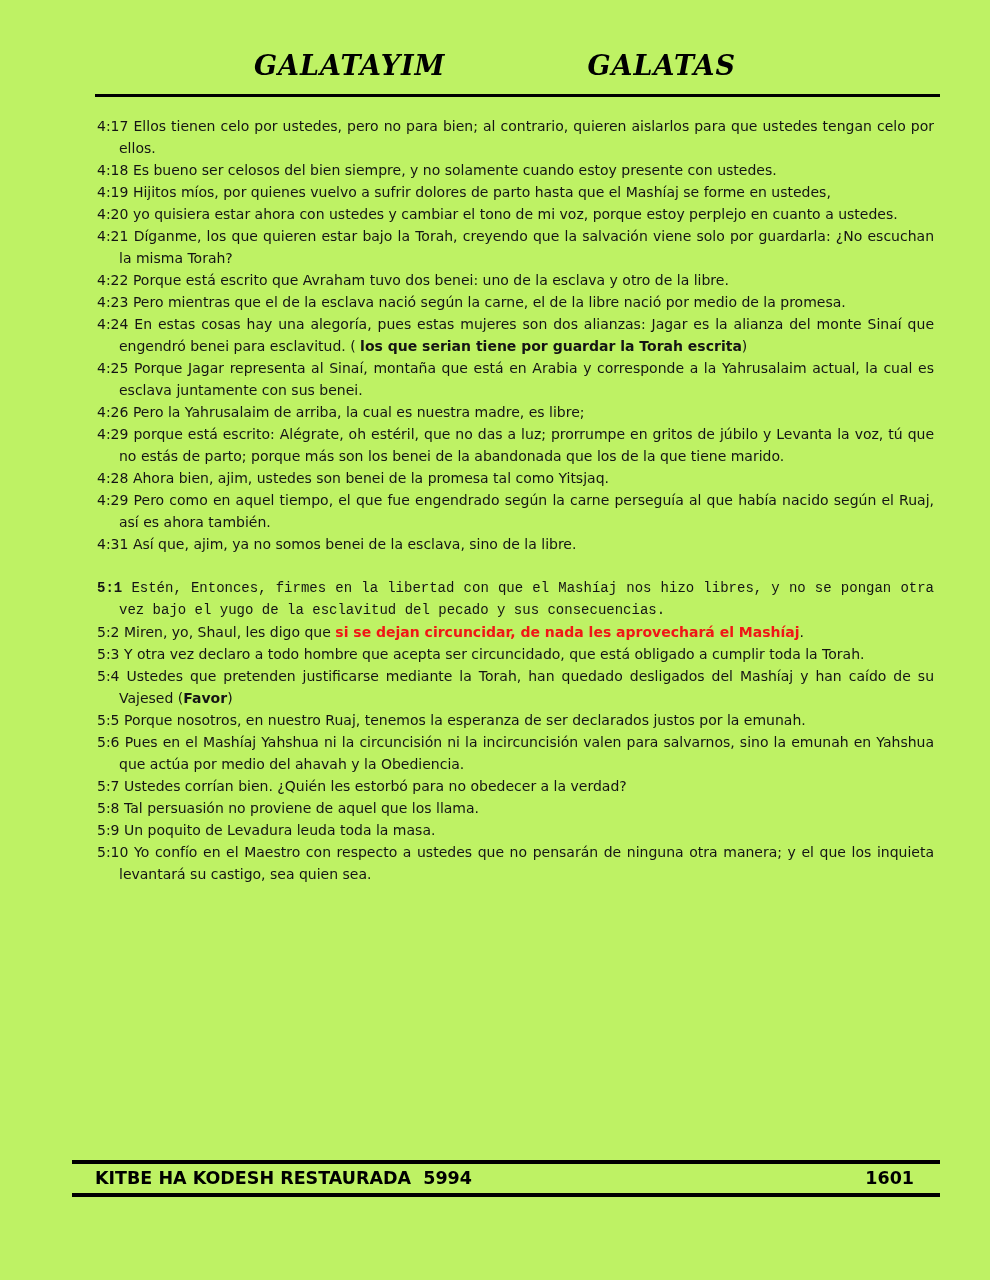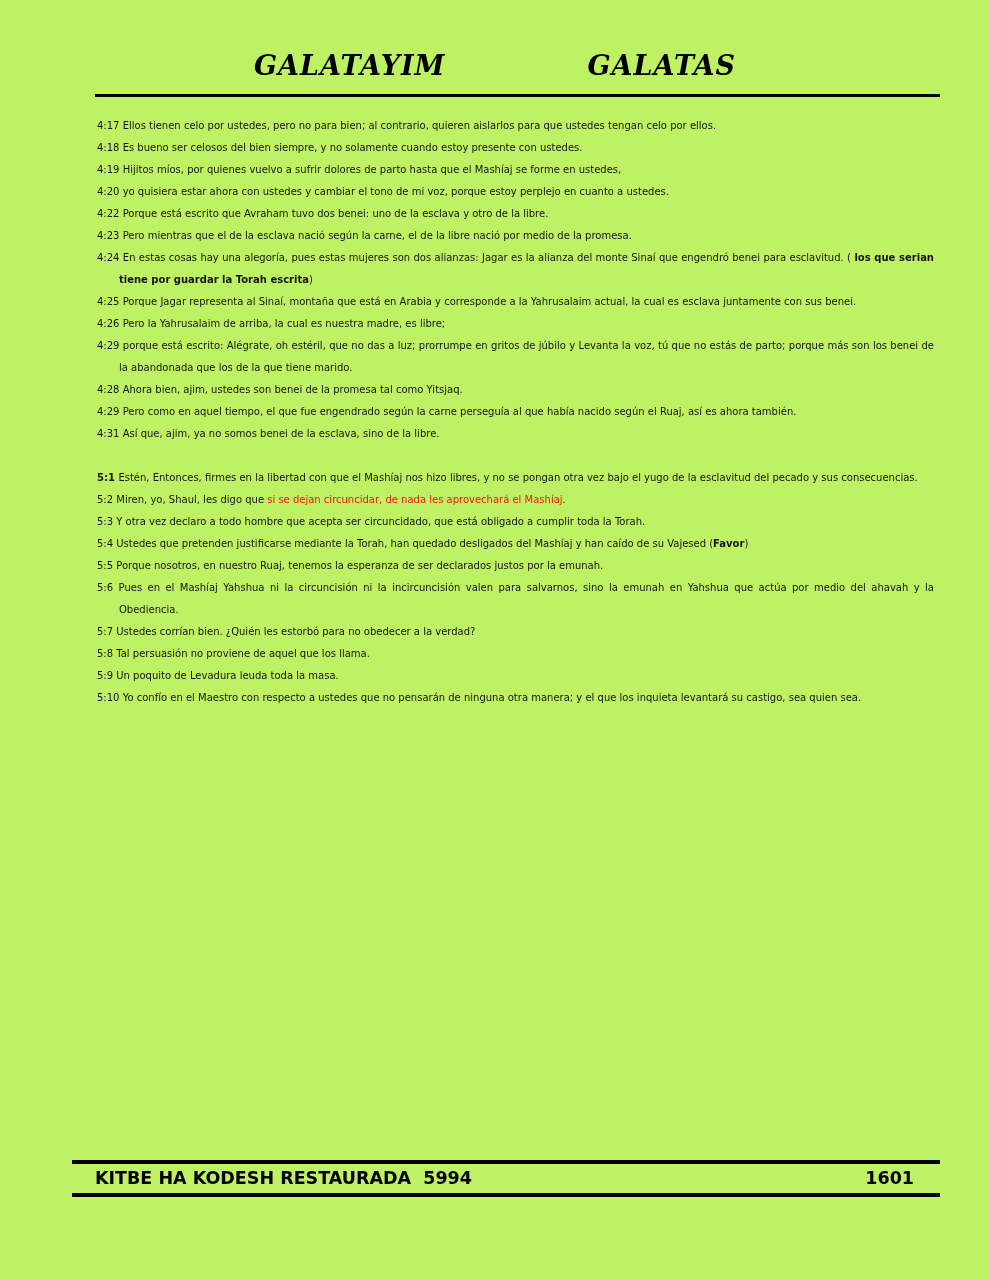--- a/index.html
+++ b/index.html
@@ -27,34 +27,34 @@
     font-size: 27px;
     letter-spacing: 1px;
     color: #000;
   }
   .header-rule {
     margin: 13px 50px 0 95px;
     border-top: 3px solid #000;
   }
   .verses {
     margin: 18px 56px 0 97px;
-    font-size: 10px;
+    font-size: 14px;
     line-height: 22px;
     text-align: justify;
   }
   .verse {
     padding-left: 22px;
     text-indent: -22px;
   }
-  .verse.chapter-break { margin-top: 22px; }
+  .verse.chapter-break { margin-top: 22px; font-family: Liberation Mono, monospace; }
   .vnum { white-space: pre; }
   .vnum.bold { font-weight: bold; }
   .seg-normal { font-weight: normal; }
   .seg-bold { font-weight: bold; }
-  .seg-red-bold { font-weight: normal; color: var(--red-color, #ff0000); }
+  .seg-red-bold { font-weight: bold; color: var(--red-color, #ff0000); }
   .footer {
     position: absolute;
     left: 72px;
     right: 50px;
     top: 1160px;
   }
   .footer .rule { border-top: 4px solid #000; }
   .footer-row {
     display: flex;
     justify-content: space-between;
@@ -76,20 +76,21 @@
     <span class="title">GALATAYIM</span>
     <span class="title">GALATAS</span>
   </div>
   <div class="header-rule"></div>
 
   <div class="verses">
       <p class="verse"><span class="vnum">4:17 </span><span class="seg-normal">Ellos tienen celo por ustedes, pero no para bien; al contrario, quieren aislarlos para que ustedes tengan celo por ellos.</span></p>
       <p class="verse"><span class="vnum">4:18 </span><span class="seg-normal">Es bueno ser celosos del bien siempre, y no solamente cuando estoy presente con ustedes.</span></p>
       <p class="verse"><span class="vnum">4:19 </span><span class="seg-normal">Hijitos míos, por quienes vuelvo a sufrir dolores de parto hasta que el Mashíaj se forme en ustedes,</span></p>
       <p class="verse"><span class="vnum">4:20 </span><span class="seg-normal">yo quisiera estar ahora con ustedes y cambiar el tono de mi voz, porque estoy perplejo en cuanto a ustedes.</span></p>
+      <p class="verse"><span class="vnum">4:21 </span><span class="seg-normal">Díganme, los que quieren estar bajo la Torah, creyendo que la salvación viene solo por guardarla: ¿No escuchan la misma Torah?</span></p>
       <p class="verse"><span class="vnum">4:22 </span><span class="seg-normal">Porque está escrito que Avraham tuvo dos benei: uno de la esclava y otro de la libre.</span></p>
       <p class="verse"><span class="vnum">4:23 </span><span class="seg-normal">Pero mientras que el de la esclava nació según la carne, el de la libre nació por medio de la promesa.</span></p>
       <p class="verse"><span class="vnum">4:24 </span><span class="seg-normal">En estas cosas hay una alegoría, pues estas mujeres son dos alianzas: Jagar es la alianza del monte Sinaí que engendró benei para esclavitud. ( </span><span class="seg-bold">los que serian tiene por guardar la Torah escrita</span><span class="seg-normal">)</span></p>
       <p class="verse"><span class="vnum">4:25 </span><span class="seg-normal">Porque Jagar representa al Sinaí, montaña que está en Arabia y corresponde a la Yahrusalaim actual, la cual es esclava juntamente con sus benei.</span></p>
       <p class="verse"><span class="vnum">4:26 </span><span class="seg-normal">Pero la Yahrusalaim de arriba, la cual es nuestra madre, es libre;</span></p>
       <p class="verse"><span class="vnum">4:29 </span><span class="seg-normal">porque está escrito: Alégrate, oh estéril, que no das a luz; prorrumpe en gritos de júbilo y Levanta la voz, tú que no estás de parto; porque más son los benei de la abandonada que los de la que tiene marido.</span></p>
       <p class="verse"><span class="vnum">4:28 </span><span class="seg-normal">Ahora bien, ajim, ustedes son benei de la promesa tal como Yitsjaq.</span></p>
       <p class="verse"><span class="vnum">4:29 </span><span class="seg-normal">Pero como en aquel tiempo, el que fue engendrado según la carne perseguía al que había nacido según el Ruaj, así es ahora también.</span></p>
       <p class="verse"><span class="vnum">4:31 </span><span class="seg-normal">Así que, ajim, ya no somos benei de la esclava, sino de la libre.</span></p>
       <p class="verse chapter-break"><span class="vnum bold">5:1 </span><span class="seg-normal">Estén, Entonces, firmes en la libertad con que el Mashíaj nos hizo libres, y no se pongan otra vez bajo el yugo de la esclavitud del pecado y sus consecuencias.</span></p>

